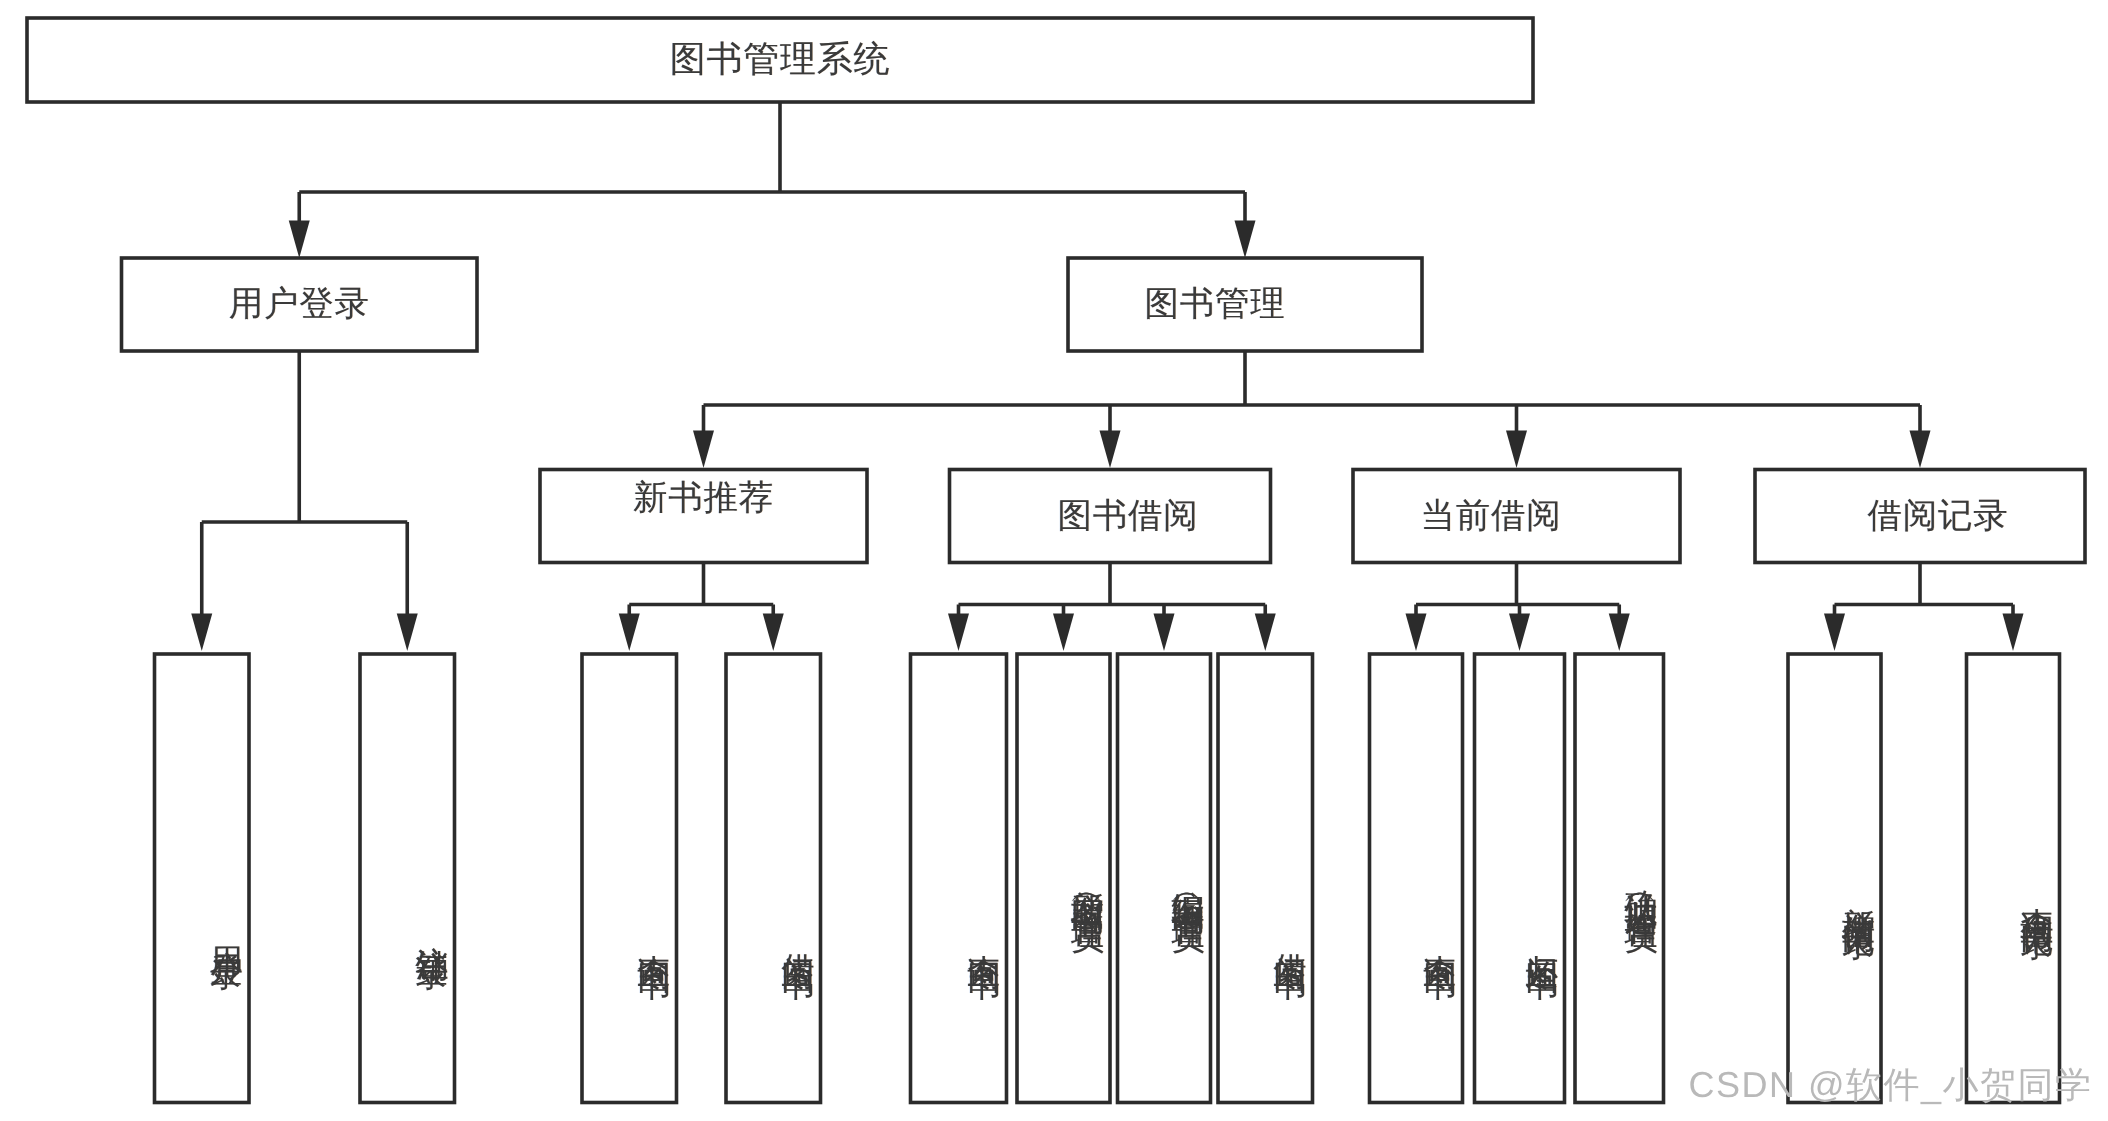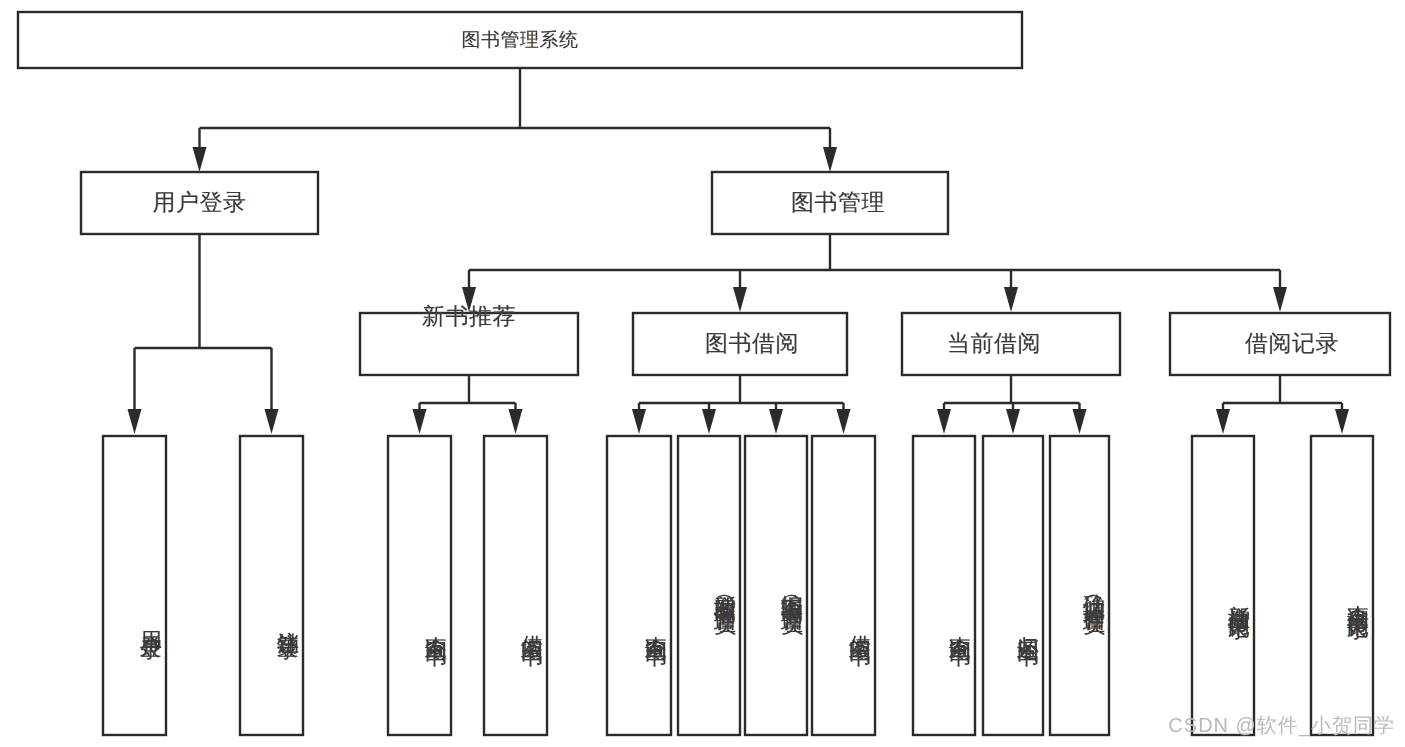--- a/index.html
+++ b/index.html
@@ -50,37 +50,37 @@
     box-sizing: border-box;
     pointer-events: none;
     text-shadow: 0.4px 0 0 rgba(190,120,40,0.30), -0.4px 0 0 rgba(80,130,200,0.30);
   }
   .label-h {
     font-size: 23px;
     line-height: 1.1;
     white-space: nowrap;
   }
   .label-root {
-    font-size: 19px;
+    font-size: 24px;
   }
   .label-v {
     writing-mode: vertical-rl;
     text-orientation: upright;
     font-size: 22px;
     line-height: 1.32;
     letter-spacing: 3px;
     white-space: nowrap;
     align-items: flex-start;
     padding-top: 4px;
   }
   .watermark {
     position: absolute;
     right: 10px;
     bottom: 8px;
-    font-size: 20px;
+    font-size: 24px;
     color: #b9b9b9;
     letter-spacing: 1px;
     white-space: nowrap;
     font-family: "Liberation Sans", "DejaVu Sans", sans-serif;
   }
 </style>
 </head>
 <body>
 
 <div id="diagram-root">
@@ -155,23 +155,23 @@
     <g>
       <path class="conn" d="M 1280,375 L 1280,403 M 1223,403 L 1342,403 M 1223,403 L 1223,414 M 1342,403 L 1342,414"></path>
       <polygon class="arrow-head" points="1223,434 1216,409 1230,409"></polygon>
       <polygon class="arrow-head" points="1342,434 1335,409 1349,409"></polygon>
     </g>
   </svg>
 
   <div class="box-label label-h label-root" style="left:18px; top:12px; width:1004px; height:56px;">图书管理系统</div>
 
   <div class="box-label label-h" style="left:81px; top:172px; width:237px; height:62px;">用户登录</div>
-  <div class="box-label label-h" style="left:740px; top:172px; width:196px; height:62px;">图书管理</div>
+  <div class="box-label label-h" style="left:712px; top:172px; width:196px; height:62px;">图书管理</div>
 
-  <div class="box-label label-h" style="left:360px; top:294px; width:218px; height:46px;">新书推荐</div>
+  <div class="box-label label-h" style="left:360px; top:309px; width:218px; height:46px;">新书推荐</div>
   <div class="box-label label-h" style="left:633px; top:313px; width:214px; height:62px;margin-left:12px;">图书借阅</div>
   <div class="box-label label-h" style="left:902px; top:313px; width:184px; height:62px;">当前借阅</div>
   <div class="box-label label-h" style="left:1170px; top:313px; width:220px; height:62px;margin-left:12px;">借阅记录</div>
 
   <div class="box-label label-v" style="left:103px; top:498px; width:63px; height:237px;">用户登录</div>
   <div class="box-label label-v" style="left:240px; top:498px; width:63px; height:237px;">注销登录</div>
   <div class="box-label label-v" style="left:388px; top:508px; width:63px; height:227px;">查询图书</div>
   <div class="box-label label-v" style="left:484px; top:508px; width:63px; height:227px;">借阅图书</div>
   <div class="box-label label-v" style="left:607px; top:508px; width:64px; height:227px;">查询图书</div>
   <div class="box-label label-v" style="left:678px; top:440px; width:62px; height:295px;">新增图书（管理员）</div>

